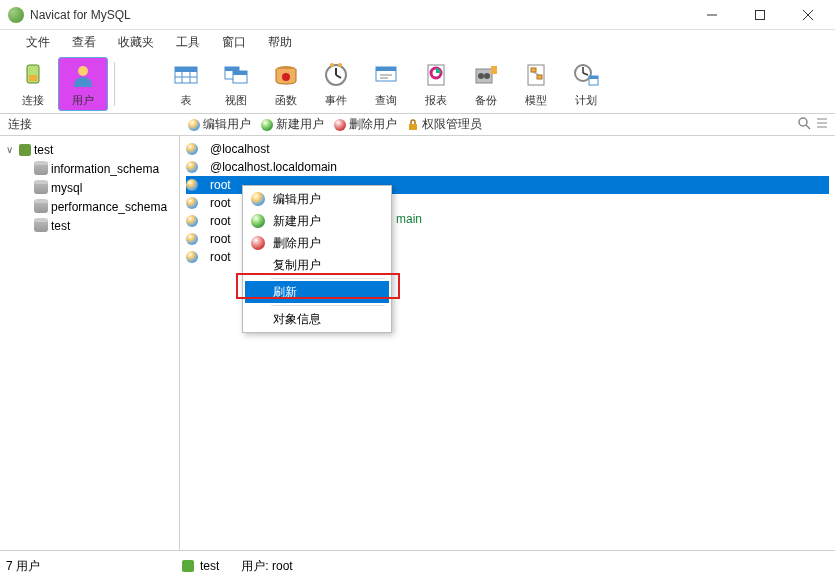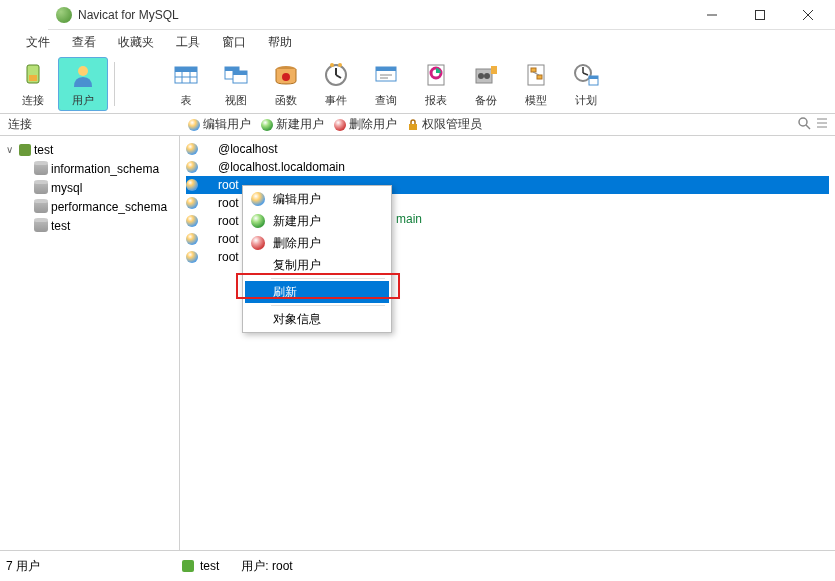--- a/index.html
+++ b/index.html
@@ -1,47 +1,47 @@
 <!DOCTYPE html>
 <html><head>
 <meta charset="utf-8">
 <style>
 * { margin: 0; padding: 0; box-sizing: border-box; font-family: "Microsoft YaHei", Arial, sans-serif; font-size: 12px; }
 body { width: 835px; height: 581px; background: #fff; overflow: hidden; position: relative; }
-.titlebar { height: 30px; display: flex; align-items: center; padding: 0 8px; background: #fff; border-bottom: 1px solid #e0e0e0; margin-left: 48px; }
+.titlebar { height: 30px; display: flex; align-items: center; padding: 0 8px; background: #fff; border-bottom: 1px solid #e0e0e0; }
 .title-icon { width: 16px; height: 16px; background: radial-gradient(circle at 30% 30%, #a0d080, #4a9030); border-radius: 50%; margin-right: 6px; }
 .title-text { flex: 1; color: #333; }
 .win-btns { display: flex; gap: 18px; padding-right: 4px; }
 .win-btn { width: 30px; height: 26px; display: flex; align-items: center; justify-content: center; cursor: pointer; color: #333; }
 .win-btn svg { width: 10px; height: 10px; }
 .menubar { height: 24px; display: flex; align-items: center; padding: 0 6px; gap: 2px; margin-left: 10px; }
 .menu-item { padding: 2px 10px; cursor: pointer; color: #333; }
 .toolbar { height: 60px; display: flex; align-items: center; padding: 2px 8px; gap: 0; border-bottom: 1px solid #d0d0d0; background: #fff; }
 .tool-btn { width: 50px; height: 54px; display: flex; flex-direction: column; align-items: center; justify-content: center; gap: 2px; cursor: pointer; border: 1px solid transparent; border-radius: 3px; }
-.tool-btn.active { background: #5eead4; border-color: #5ca9e0; }
+.tool-btn.active { background: #d946ef; border-color: #5ca9e0; }
 .tool-btn .icon { width: 32px; height: 32px; display: flex; align-items: center; justify-content: center; }
 .tool-btn .lbl { font-size: 11px; color: #333; }
 .tool-sep { width: 1px; height: 44px; background: #d0d0d0; margin: 0 6px; }
 .tool-spacer { width: 40px; }
 .subbar { height: 22px; display: flex; align-items: center; border-bottom: 1px solid #d0d0d0; }
 .subbar-left { width: 180px; padding-left: 8px; color: #333; }
 .subbar-right { flex: 1; display: flex; align-items: center; gap: 10px; padding-left: 8px; }
 .sub-action { display: flex; align-items: center; gap: 3px; cursor: pointer; color: #333; }
 .sub-action .dot { width: 12px; height: 12px; border-radius: 50%; }
 .sub-spacer { flex: 1; }
 .main { display: flex; height: 425px; }
 .sidebar { width: 180px; border-right: 1px solid #d0d0d0; padding: 4px; overflow: hidden; }
 .tree-row { display: flex; align-items: center; height: 19px; gap: 3px; cursor: pointer; padding-left: 2px; }
 .tree-row.child { padding-left: 30px; }
 .tree-arrow { width: 10px; color: #666; font-size: 10px; }
 .conn-icon { width: 12px; height: 12px; background: #6a9a3a; border-radius: 2px; }
 .db-icon { width: 14px; height: 12px; background: linear-gradient(#bbb,#999); border-radius: 2px 2px 3px 3px; position: relative; }
 .db-icon::before { content:""; position:absolute; top:-2px; left:0; right:0; height:4px; background:#ccc; border-radius: 6px/3px; }
 .content { flex: 1; position: relative; padding: 4px 6px; }
-.user-row { display: flex; align-items: center; height: 18px; gap: 20px; cursor: pointer; }
+.user-row { display: flex; align-items: center; height: 18px; gap: 12px; cursor: pointer; }
 .user-row.sel { background: #0078d7; color: #fff; }
 .user-icon { width: 12px; height: 12px; border-radius: 50%; background: radial-gradient(circle at 35% 30%, #fff 0%, #ffd070 25%, #5aa0e0 70%); border: 0; }
 .ctx-menu { position: absolute; left: 62px; top: 49px; width: 150px; background: #fff; border: 1px solid #bcbcbc; box-shadow: 2px 2px 6px rgba(0,0,0,0.25); padding: 2px; z-index: 10; }
 .ctx-item { height: 22px; display: flex; align-items: center; padding-left: 28px; position: relative; cursor: pointer; }
 .ctx-item.highlight { background: #0078d7; color: #fff; }
 .ctx-icon { position: absolute; left: 6px; width: 14px; height: 14px; }
 .ctx-sep { height: 1px; background: #e0e0e0; margin: 2px 4px 2px 26px; }
 .annotation { position: absolute; left: 56px; top: 137px; width: 164px; height: 26px; border: 2px solid #e02020; pointer-events: none; z-index: 20; }
 .statusbar { position: absolute; left: 0; right: 0; bottom: 0; height: 31px; border-top: 1px solid #d0d0d0; display: flex; align-items: center; padding: 0 6px; gap: 6px; background: #fff; }
 .green-plug { width: 12px; height: 12px; background: #5aaa3a; border-radius: 2px; }

